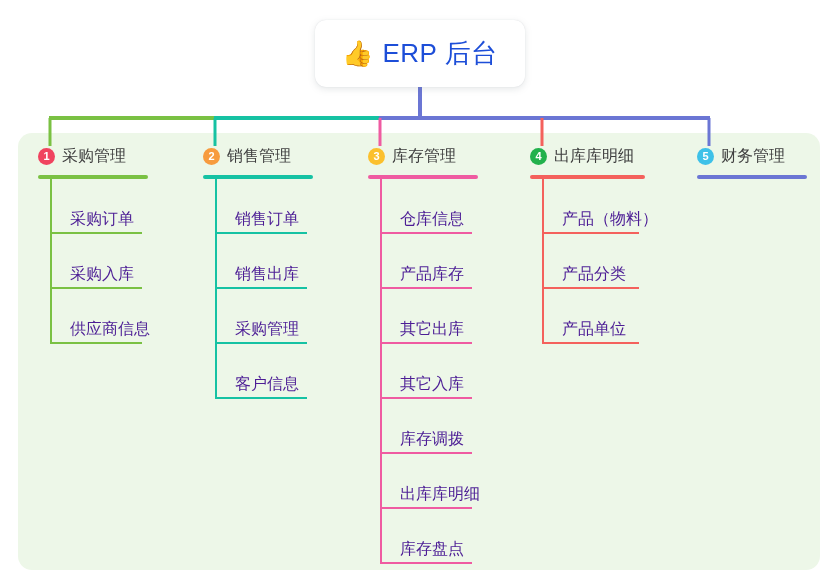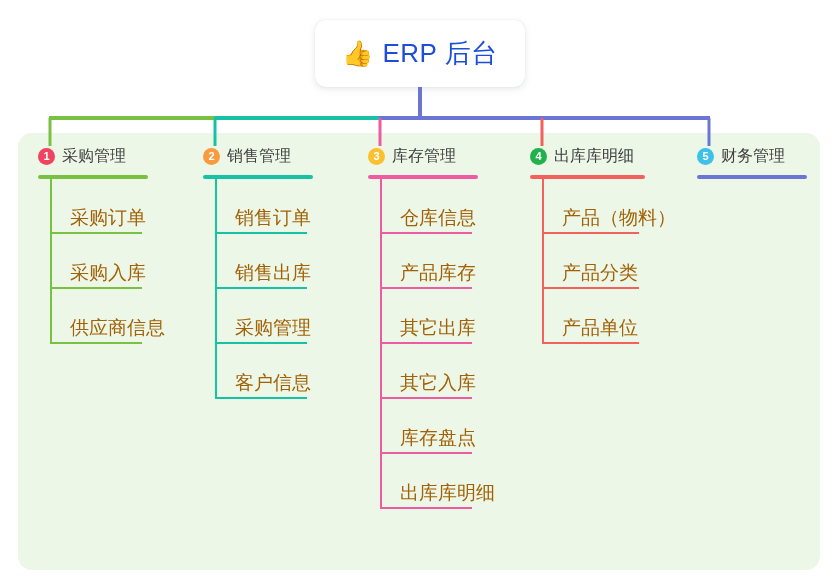--- a/index.html
+++ b/index.html
@@ -56,21 +56,21 @@
   .spine { position: absolute; left: 12px; top: 0; bottom: 0; width: 2px; }
   .item {
     position: relative; height: 55px;
     margin-left: 12px; padding-left: 0;
     display: flex; align-items: flex-end;
   }
   .item-rule {
     position: absolute; left: 0; bottom: 0; height: 2px;
   }
   .item-label {
-    font-size: 19px; color: #a16207; white-space: nowrap;
+    font-size: 16px; color: #4c1d95; white-space: nowrap;
     padding: 0 0 7px 20px; line-height: 1;
   }
 </style>
 </head>
 <body>
 
 <div id="root">
 
   <div class="panel"></div>
 
@@ -159,25 +159,29 @@
           <div class="item">
             <div class="item-rule" style="background: rgb(239, 91, 161); width: 92px;"></div>
             <span class="item-label">其它出库</span>
           </div>
           <div class="item">
             <div class="item-rule" style="background: rgb(239, 91, 161); width: 92px;"></div>
             <span class="item-label">其它入库</span>
           </div>
           <div class="item">
             <div class="item-rule" style="background: rgb(239, 91, 161); width: 92px;"></div>
+            <span class="item-label">库存调拨</span>
+          </div>
+          <div class="item">
+            <div class="item-rule" style="background: rgb(239, 91, 161); width: 92px;"></div>
+            <span class="item-label">出库库明细</span>
+          </div>
+          <div class="item">
+            <div class="item-rule" style="background: rgb(239, 91, 161); width: 92px;"></div>
             <span class="item-label">库存盘点</span>
-          </div>
-          <div class="item">
-            <div class="item-rule" style="background: rgb(239, 91, 161); width: 92px;"></div>
-            <span class="item-label">出库库明细</span>
           </div>
         </div>
       </div>
       <div class="col" style="left: 530px; width: 115px;">
         <div class="col-head">
           <span class="badge" style="background: rgb(34, 177, 76);">4</span>
           <span class="col-title">出库库明细</span>
         </div>
         <div class="head-rule" style="background: rgb(244, 97, 92); width: 115px;"></div>
         <div class="items">

